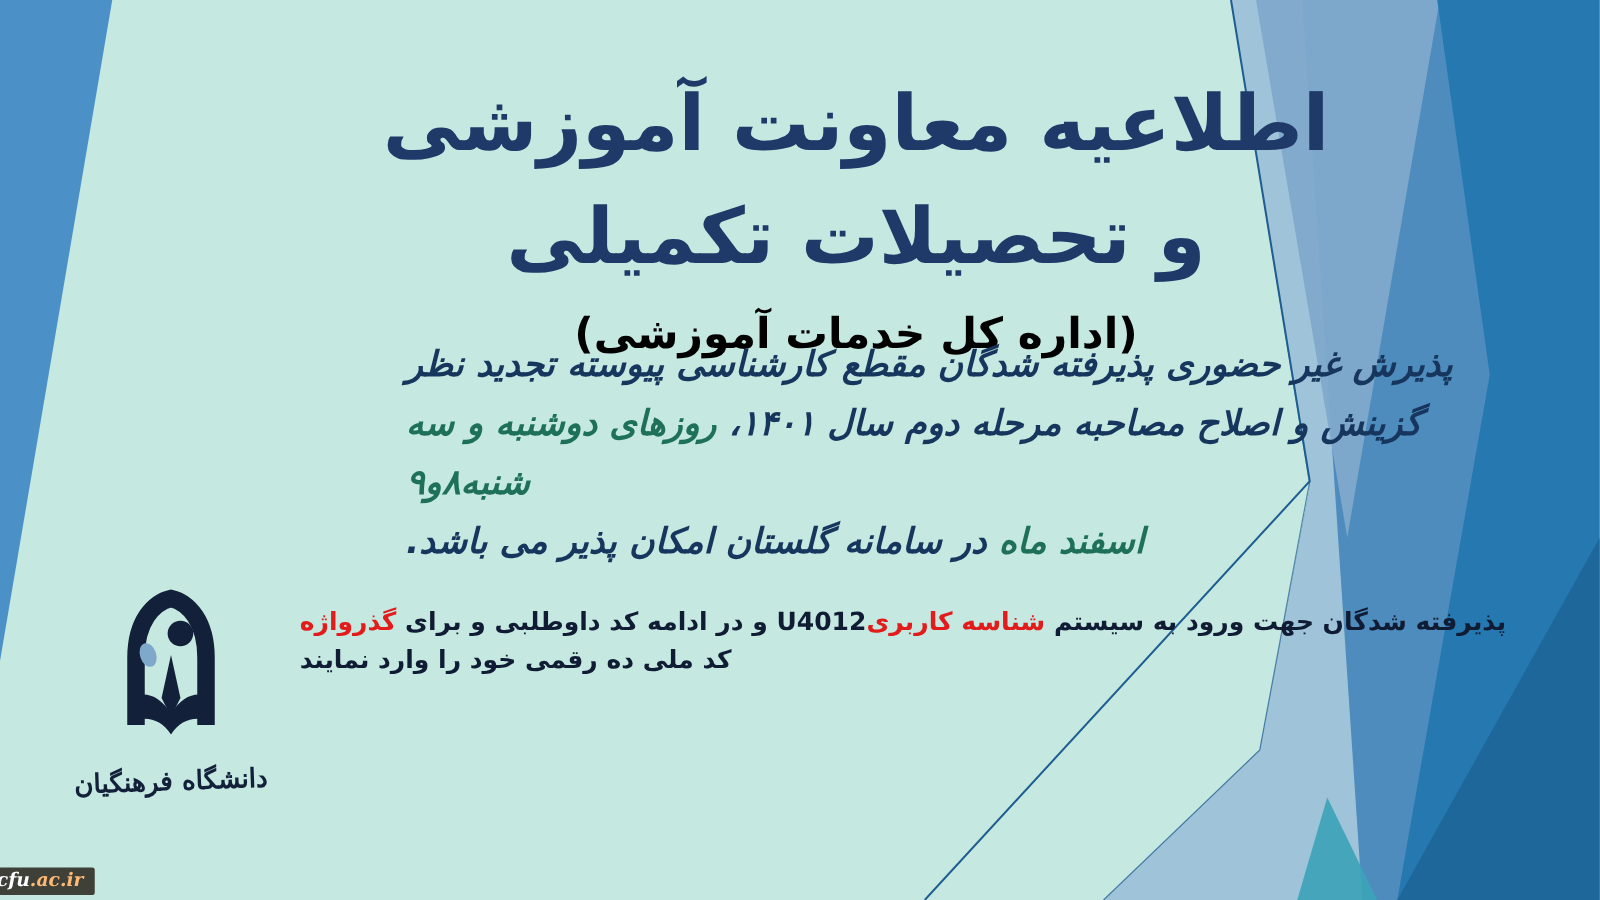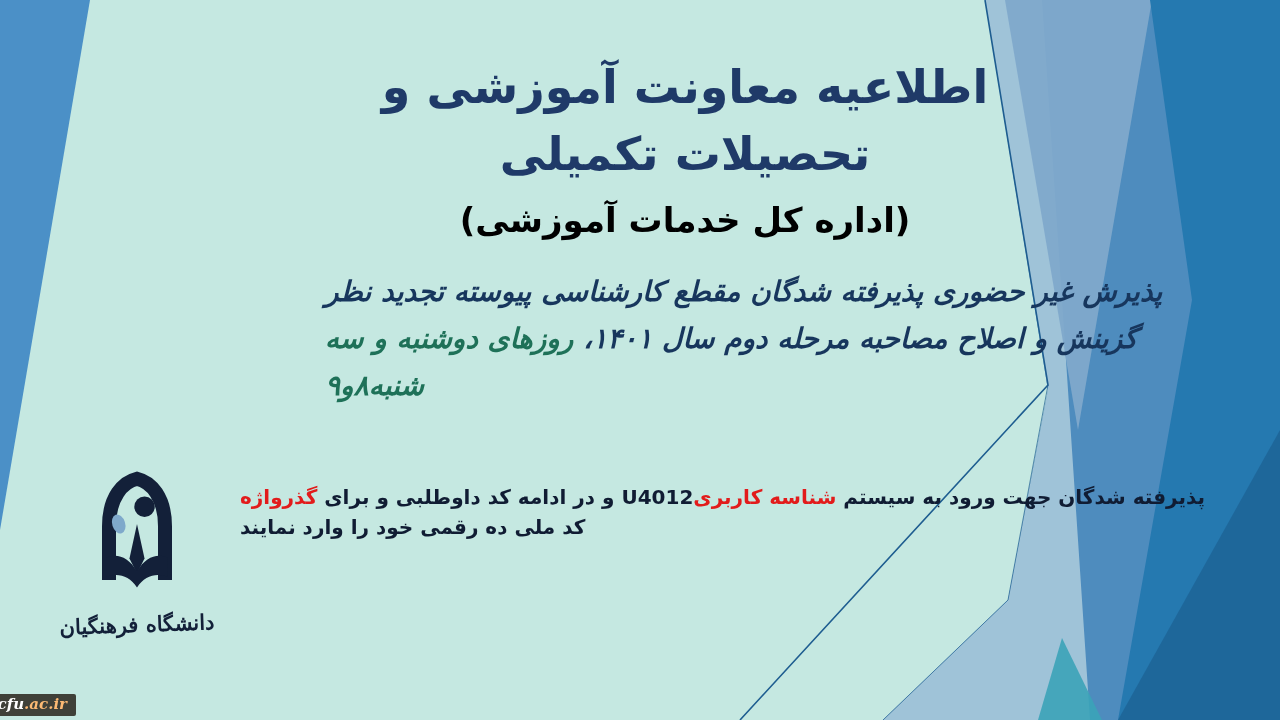--- a/index.html
+++ b/index.html
@@ -11,21 +11,21 @@
     font-family:"DejaVu Sans", sans-serif;
     direction:rtl;
   }
   .bg-svg{position:absolute;inset:0;width:1280px;height:720px;display:block;}
   .text-layer{position:absolute;inset:0;}
   .title-block{
     position:absolute;top:54px;right:210px;left:300px;
     text-align:center;
   }
   .title-main{
-    font-size:46px;font-weight:bold;color:#1f3a68;
+    font-size:62px;font-weight:bold;color:#1f3a68;
     line-height:1.45;margin:0;
   }
   .title-sub{
     font-size:34px;font-weight:bold;color:#000000;
     line-height:1.5;margin:8px 0 0 0;
   }
   .body-block{
     position:absolute;top:268px;right:335px;left:335px;
     width:900px;margin-right:-280px;
     text-align:left;
@@ -94,20 +94,21 @@
   <div class="text-layer">
 
     <div class="title-block">
       <h1 class="title-main">اطلاعیه معاونت آموزشی و تحصیلات تکمیلی</h1>
       <div class="title-sub">(اداره کل خدمات آموزشی)</div>
     </div>
 
     <div class="body-block">
       <div><span>پذیرش غیر حضوری پذیرفته شدگان مقطع کارشناسی پیوسته تجدید نظر</span></div>
       <div><span>گزینش و اصلاح مصاحبه مرحله دوم سال ۱۴۰۱، </span><span class="green">روزهای دوشنبه و سه شنبه۸و۹</span></div>
+      <div><span class="green">اسفند ماه</span><span> در سامانه گلستان امکان پذیر می باشد.</span></div>
     </div>
 
     <div class="note-block">
       <span>پذیرفته شدگان جهت ورود به سیستم </span><span class="red">شناسه کاربری</span><span class="latin">U4012</span><span> و در ادامه کد داوطلبی و برای </span><span class="red">گذرواژه</span><span> کد ملی ده رقمی خود را وارد نمایند</span>
     </div>
 
     <div class="logo">
       <svg class="logo-emblem" viewBox="0 0 100 130" aria-hidden="true">
 
         <path d="M24,104 L24,54 C24,27 37,13 50,10 C63,13 76,27 76,54 L76,104" fill="none" stroke="#132039" stroke-width="13"></path>

